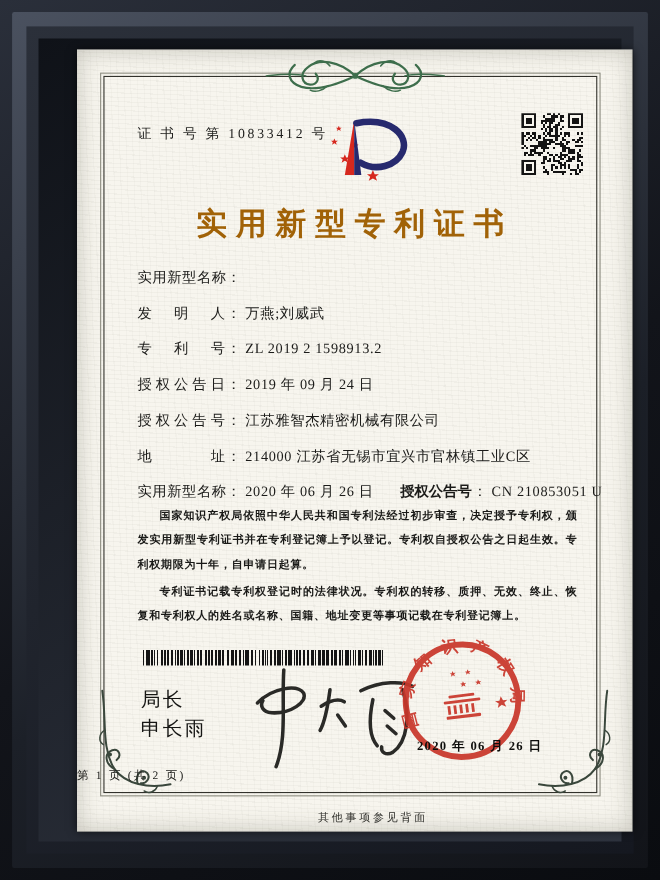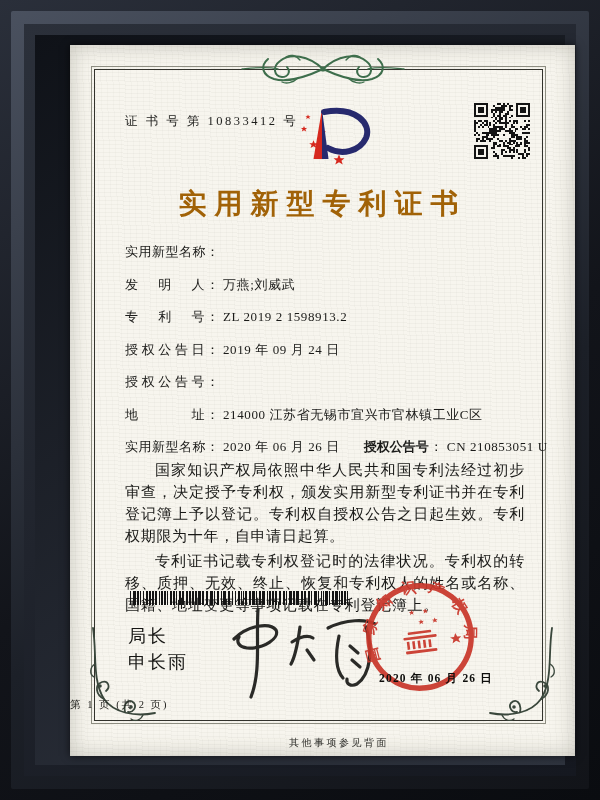--- a/index.html
+++ b/index.html
@@ -45,22 +45,22 @@
   }
   
   .fields{position:absolute;left:55px;top:197px;width:420px;font-size:13px;color:#1b1b19;}
   .frow{display:flex;align-items:flex-start;line-height:19px;margin-bottom:13.5px;white-space:nowrap;}
   .flabel{display:inline-block;width:80px;text-align:justify;text-align-last:justify;letter-spacing:.5px;}
   .fcolon{margin:0 4px 0 1px;}
   .fvalue{letter-spacing:.6px;}
   .grant .fvalue{margin-right:10px;}
   .glabel2{display:inline-block;width:80px;text-align:justify;text-align-last:justify;margin-left:14px;font-weight:bold;}
   
-  .paras{position:absolute;left:55px;top:414px;width:400px;font-size:15px;line-height:22px;
-         text-align:justify;color:#191917;letter-spacing:.7px;}
+  .paras{position:absolute;left:55px;top:414px;width:400px;font-size:10px;line-height:22px;
+         text-align:justify;color:#191917;letter-spacing:.7px;font-weight:bold;}
   .paras p{margin:0;text-indent:2em;}
   .paras p + p{margin-top:3px;}
   
   .barcode{position:absolute;left:60px;top:546px;width:220px;height:14px;}
   .official{position:absolute;left:58px;top:578px;font-size:18px;line-height:26px;letter-spacing:2px;color:#161614;}
   .signature{position:absolute;left:138px;top:552px;}
   .seal{position:absolute;left:291px;top:533px;transform:rotate(-7deg);opacity:.93;}
   .seal-date{position:absolute;left:309px;top:626px;font-size:11.5px;font-weight:bold;letter-spacing:1.2px;color:#0e0e0c;}
   .page-footer{position:absolute;left:0;top:653px;width:495px;text-align:left;font-size:10.5px;letter-spacing:2px;color:#22221f;}
   .back-note{position:absolute;left:0;top:691px;width:538px;text-align:center;font-size:10px;letter-spacing:2.5px;color:#2e2e2a;}
@@ -431,20 +431,21 @@
         <span class="fvalue">ZL 2019 2 1598913.2</span>
     </div>
     <div class="frow">
       <span class="flabel">授权公告日</span>
         <span class="fcolon">：</span>
         <span class="fvalue">2019 年 09 月 24 日</span>
     </div>
     <div class="frow">
       <span class="flabel">授权公告号</span>
         <span class="fcolon">：</span>
+        <span class="fvalue">江苏雅智杰精密机械有限公司</span>
     </div>
     <div class="frow">
       <span class="flabel">地址</span>
         <span class="fcolon">：</span>
         <span class="fvalue">214000 江苏省无锡市宜兴市官林镇工业C区</span>
     </div>
     <div class="frow grant">
       <span class="flabel">实用新型名称</span>
         <span class="fcolon">：</span>
         <span class="fvalue">2020 年 06 月 26 日</span>

